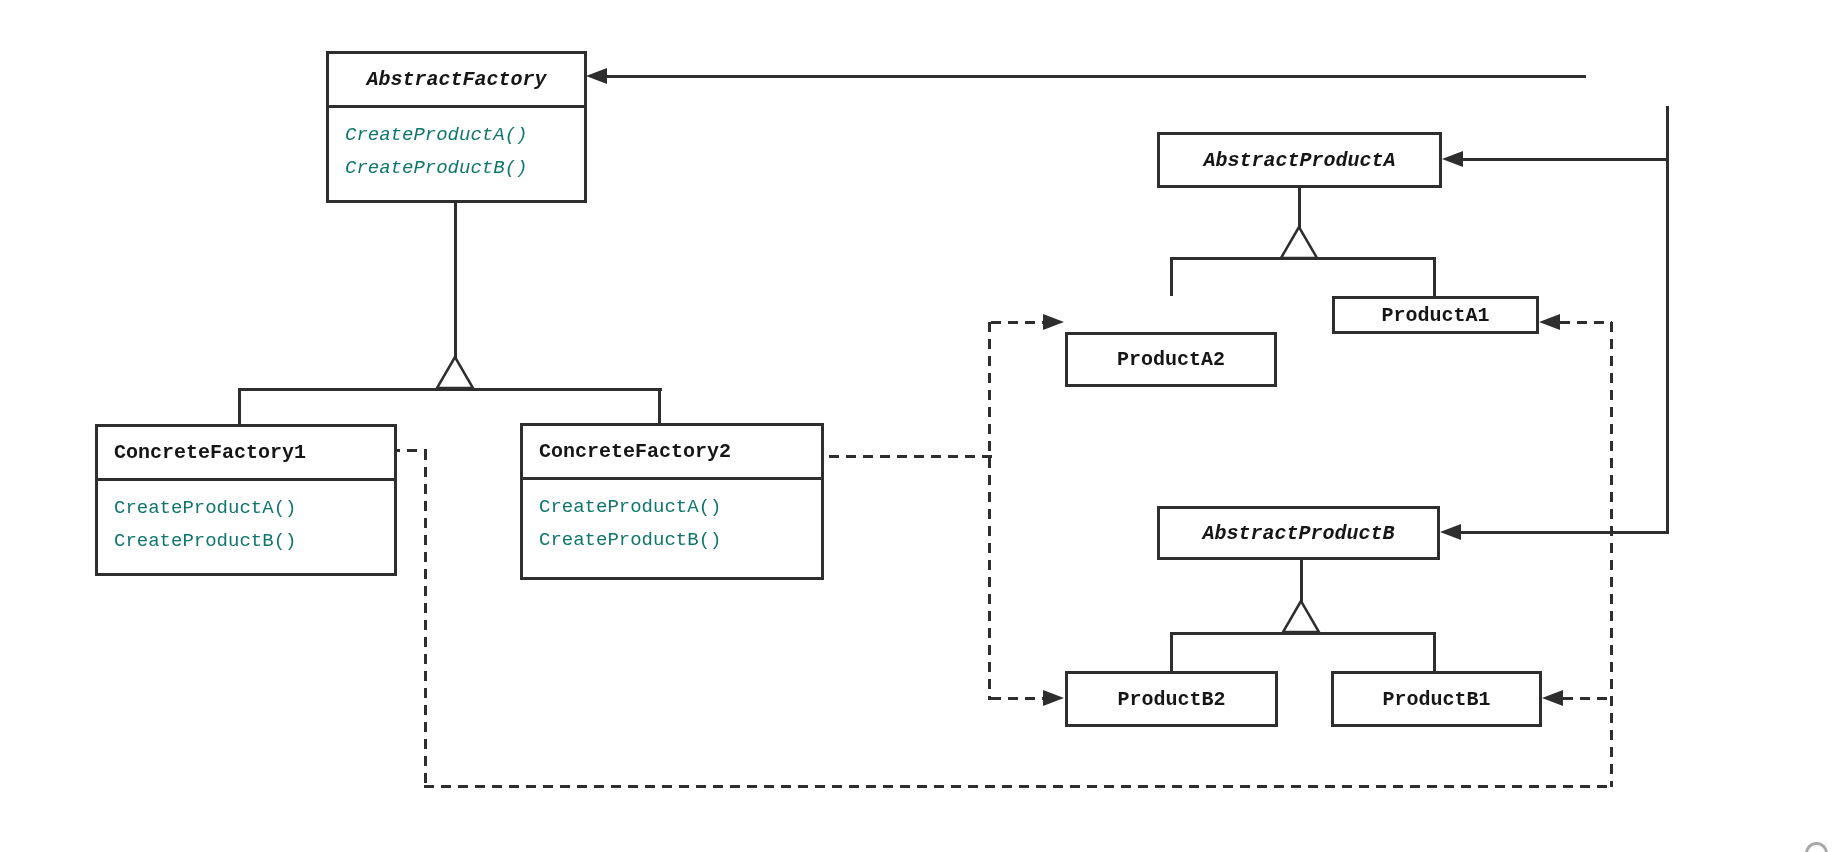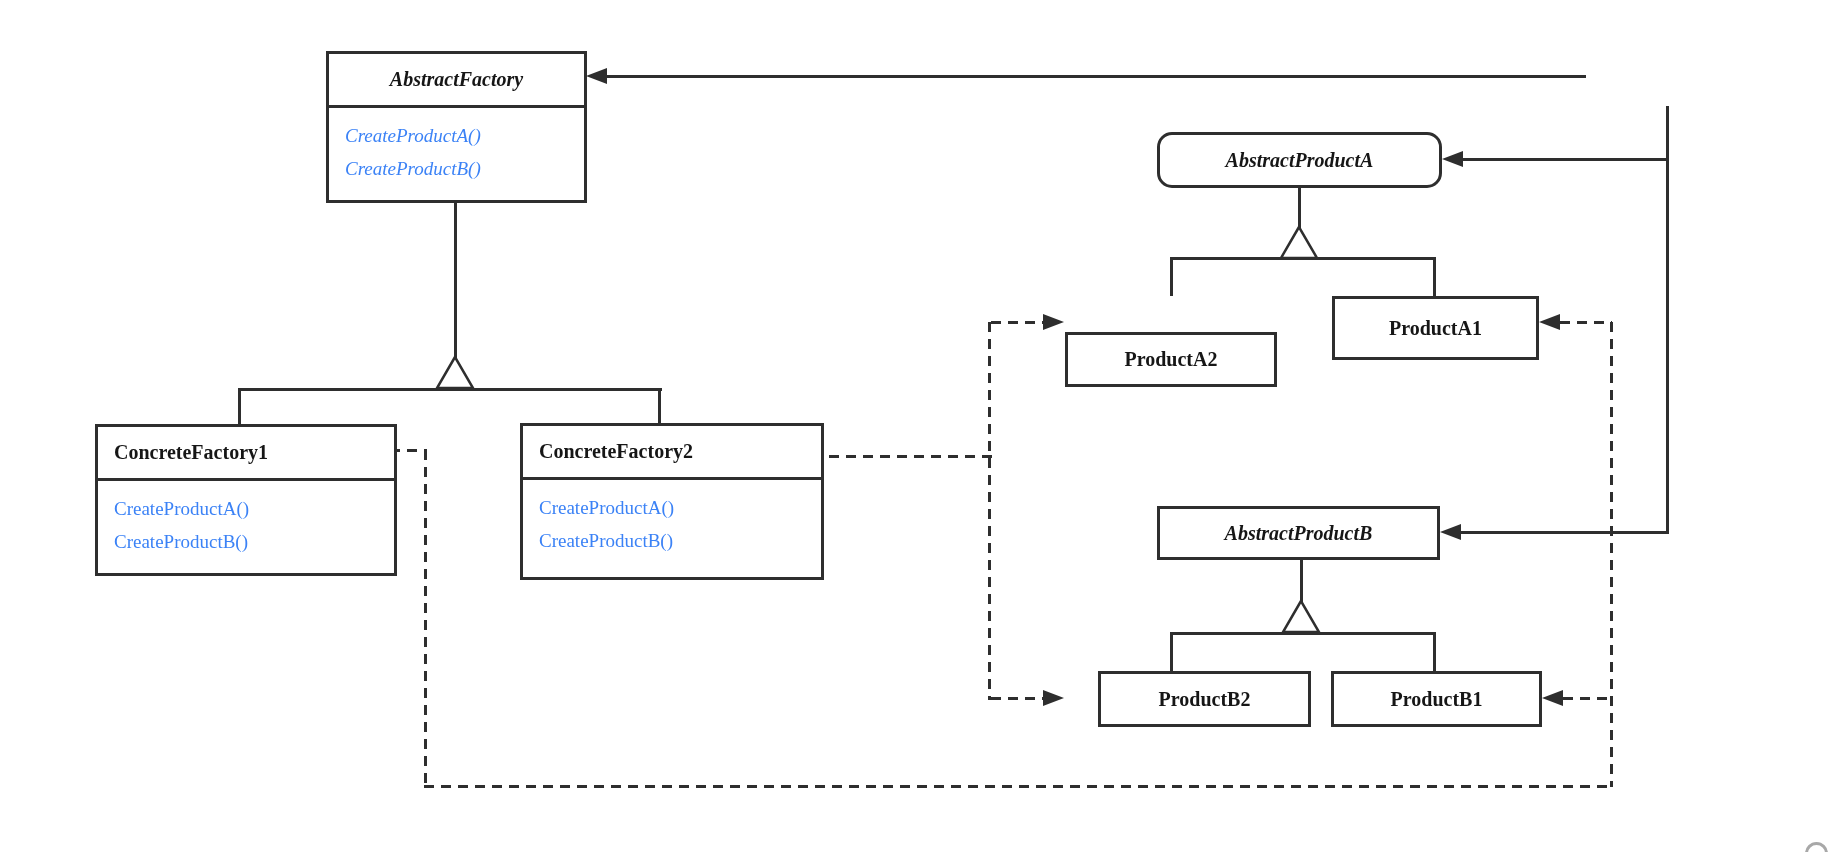--- a/index.html
+++ b/index.html
@@ -1,33 +1,33 @@
 <!DOCTYPE html>
 <html><head>
 <meta charset="utf-8">
 <style>
   html,body{margin:0;padding:0;background:#ffffff;}
   .canvas{
     position:relative;width:1835px;height:852px;background:#ffffff;
-    font-family:Liberation Serif, serif;overflow:hidden;
+    font-family:Liberation Mono, monospace;overflow:hidden;
   }
   .uml-box{
     position:absolute;box-sizing:border-box;background:#ffffff;
     border:3px solid #2e2e2e;
   }
   .uml-title{
     display:flex;align-items:center;justify-content:center;
     font-size:20px;font-weight:700;color:#161616;height:100%;
     white-space:nowrap;
   }
   .uml-title.two{height:51px;border-bottom:3px solid #2e2e2e;}
   .uml-title.leftpad{justify-content:flex-start;padding-left:16px;}
   .abstract .uml-title{font-style:italic;}
   .uml-methods{padding:11px 0 0 16px;}
-  .uml-method{font-size:19px;line-height:33px;color:#3b82f6;white-space:nowrap;}
+  .uml-method{font-size:19px;line-height:33px;color:#0f766e;white-space:nowrap;}
   .abstract .uml-method{font-style:italic;}
   .lineh{position:absolute;height:3px;background:#2e2e2e;}
   .linev{position:absolute;width:3px;background:#2e2e2e;}
   .dashh{position:absolute;height:3px;
     background:repeating-linear-gradient(90deg,#2e2e2e 0 10px,transparent 10px 17px);}
   .dashv{position:absolute;width:3px;
     background:repeating-linear-gradient(180deg,#2e2e2e 0 10px,transparent 10px 17px);}
   .arrow-l{position:absolute;width:0;height:0;
     border-top:8px solid transparent;border-bottom:8px solid transparent;
     border-right:21px solid #2e2e2e;}
@@ -104,29 +104,29 @@
 
   <div class="uml-box abstract" style="left:326px;top:51px;width:261px;height:152px;">
     <div class="uml-title two">AbstractFactory</div>
     <div class="uml-methods">
       <div class="uml-method">CreateProductA()</div>
       <div class="uml-method">CreateProductB()</div>
     </div>
   </div>
 
 
-  <div class="uml-box abstract" style="left:1157px;top:132px;width:285px;height:56px;border-radius:15px;">
+  <div class="uml-box abstract" style="left:1157px;top:132px;width:285px;height:56px;">
     <div class="uml-title">AbstractProductA</div>
   </div>
 
   <div class="uml-box" style="left:1065px;top:296px;width:212px;height:55px;margin-top:36px;">
     <div class="uml-title">ProductA2</div>
   </div>
 
-  <div class="uml-box" style="left:1332px;top:296px;width:207px;height:64px;">
+  <div class="uml-box" style="left:1332px;top:296px;width:207px;height:38px;">
     <div class="uml-title">ProductA1</div>
   </div>
 
   <div class="uml-box" style="left:88px;top:424px;width:302px;height:152px;margin-left:7px;">
     <div class="uml-title two leftpad">ConcreteFactory1</div>
     <div class="uml-methods">
       <div class="uml-method">CreateProductA()</div>
       <div class="uml-method">CreateProductB()</div>
     </div>
   </div>
@@ -136,21 +136,21 @@
     <div class="uml-methods">
       <div class="uml-method">CreateProductA()</div>
       <div class="uml-method">CreateProductB()</div>
     </div>
   </div>
 
   <div class="uml-box abstract" style="left:1157px;top:506px;width:283px;height:54px;">
     <div class="uml-title">AbstractProductB</div>
   </div>
 
-  <div class="uml-box" style="left:1065px;top:671px;width:213px;height:56px;margin-left:33px;">
+  <div class="uml-box" style="left:1065px;top:671px;width:213px;height:56px;">
     <div class="uml-title">ProductB2</div>
   </div>
 
   <div class="uml-box" style="left:1331px;top:671px;width:211px;height:56px;">
     <div class="uml-title">ProductB1</div>
   </div>
 
   <div class="corner-mark"></div>
 
 </div>

